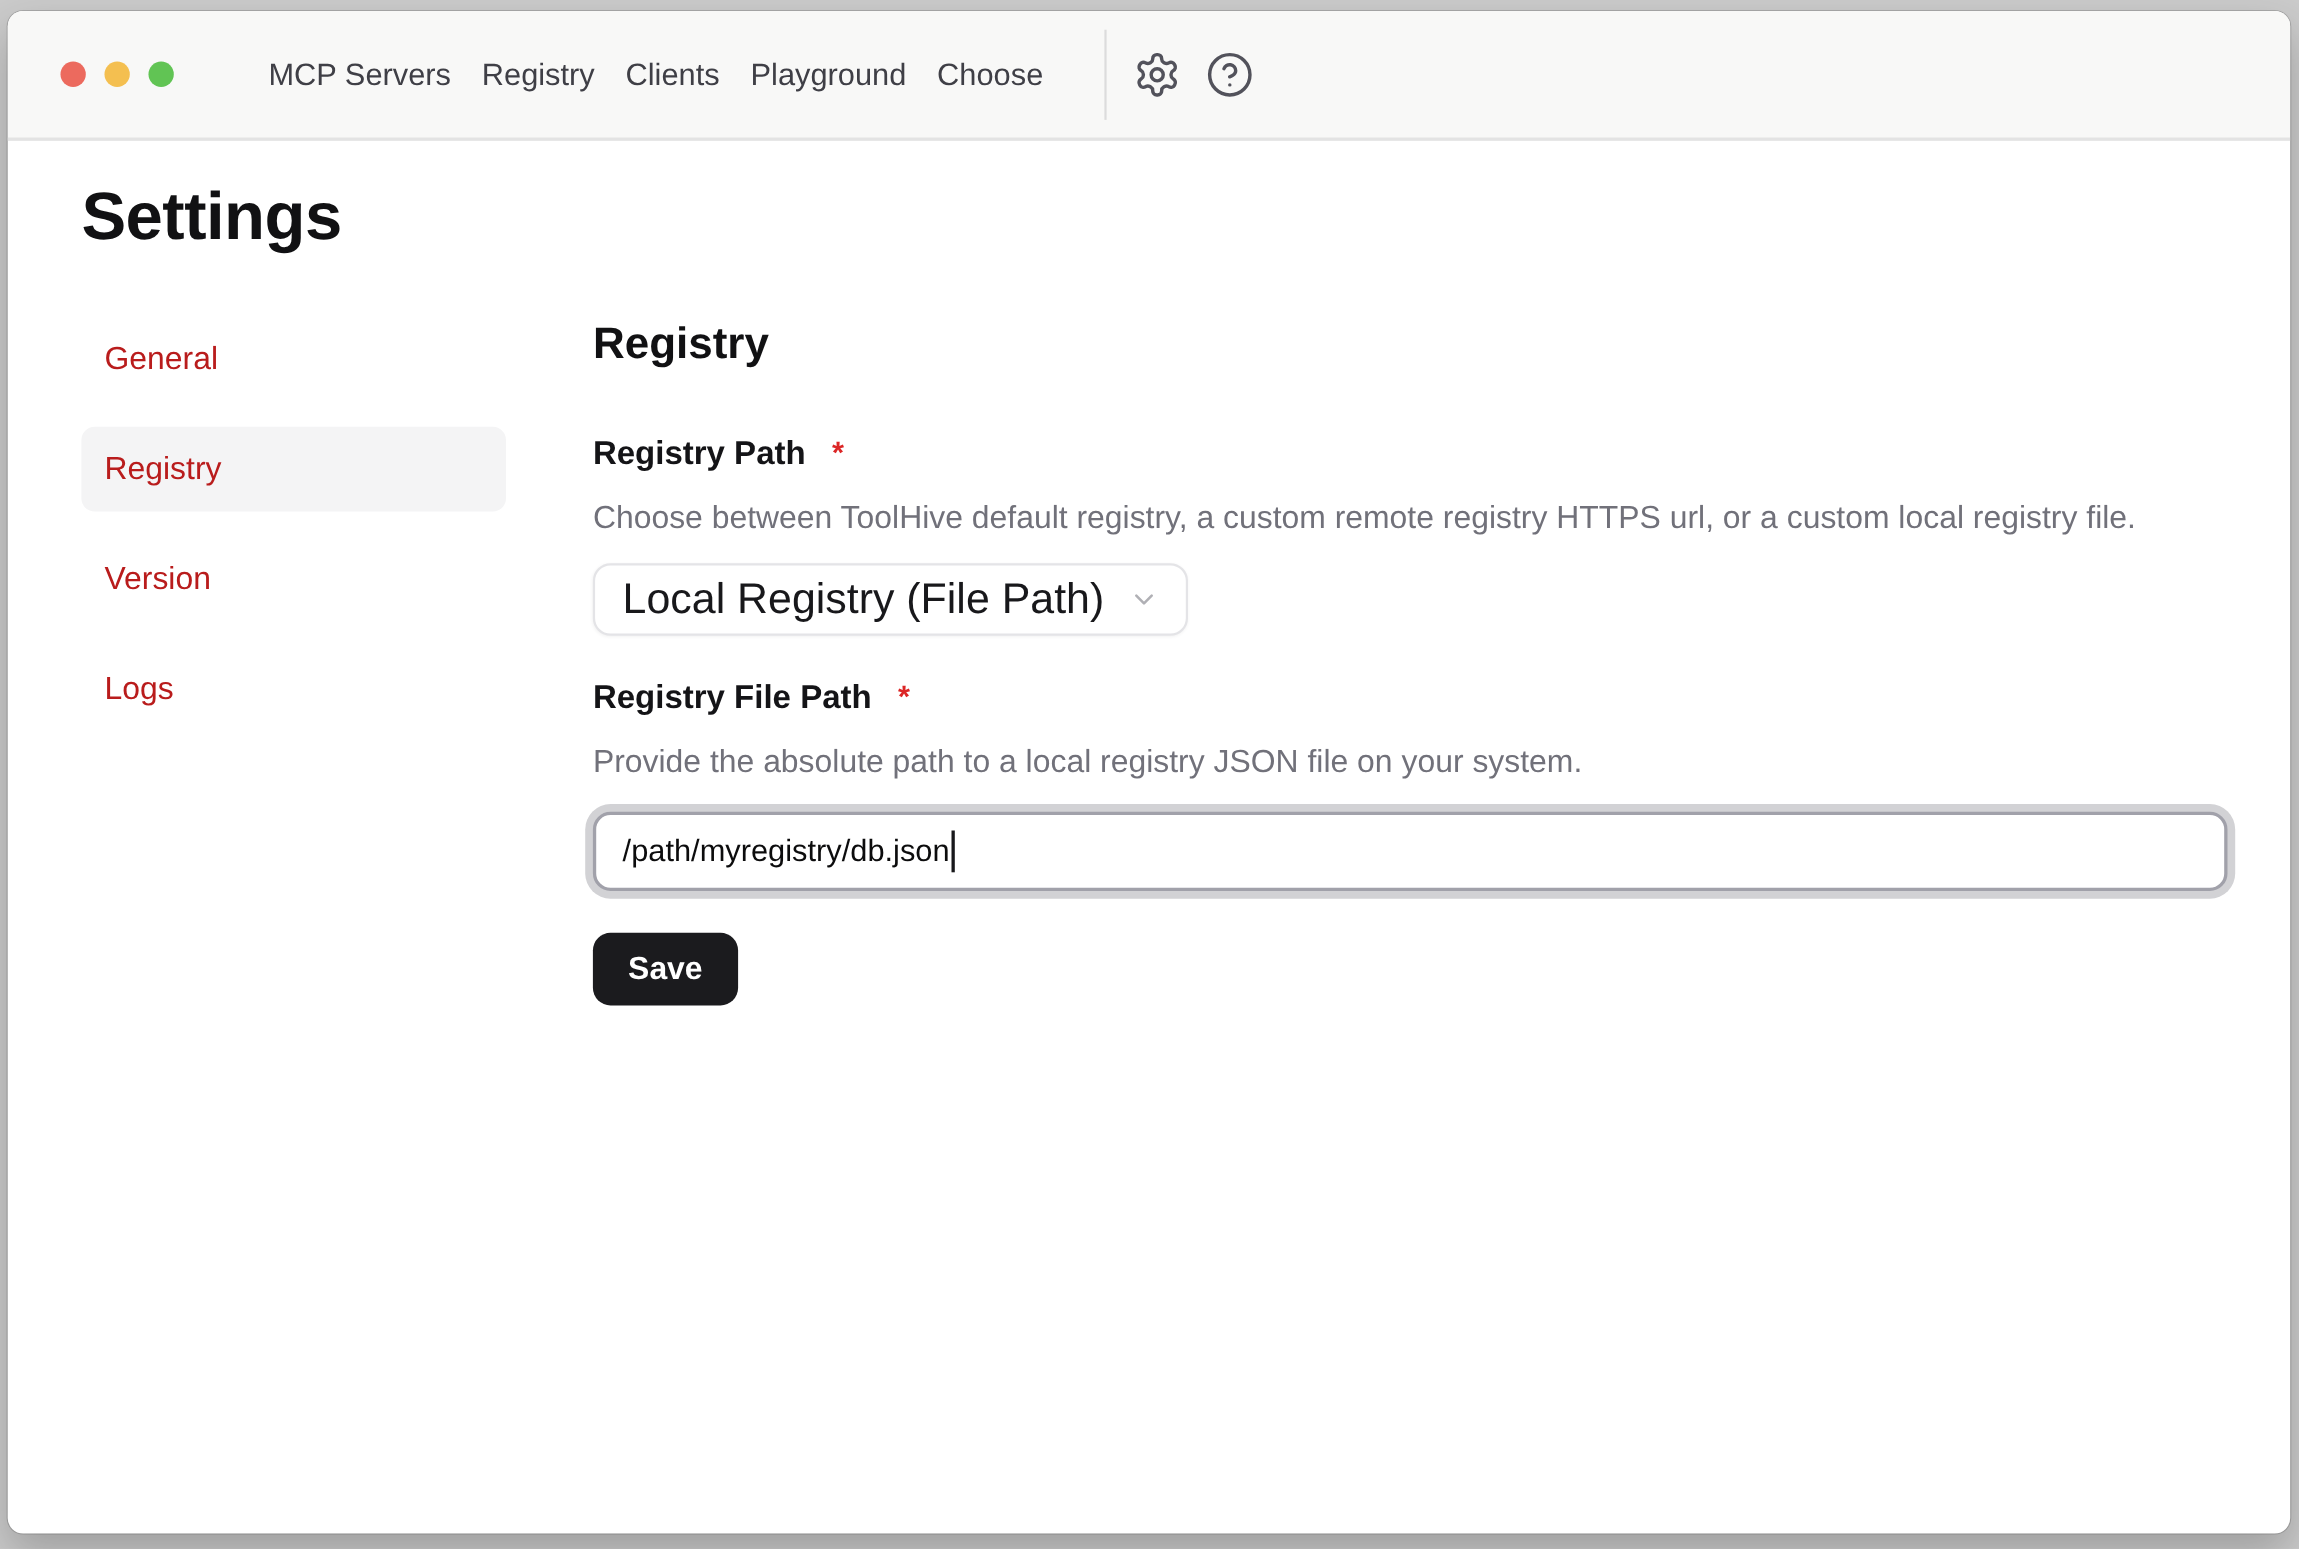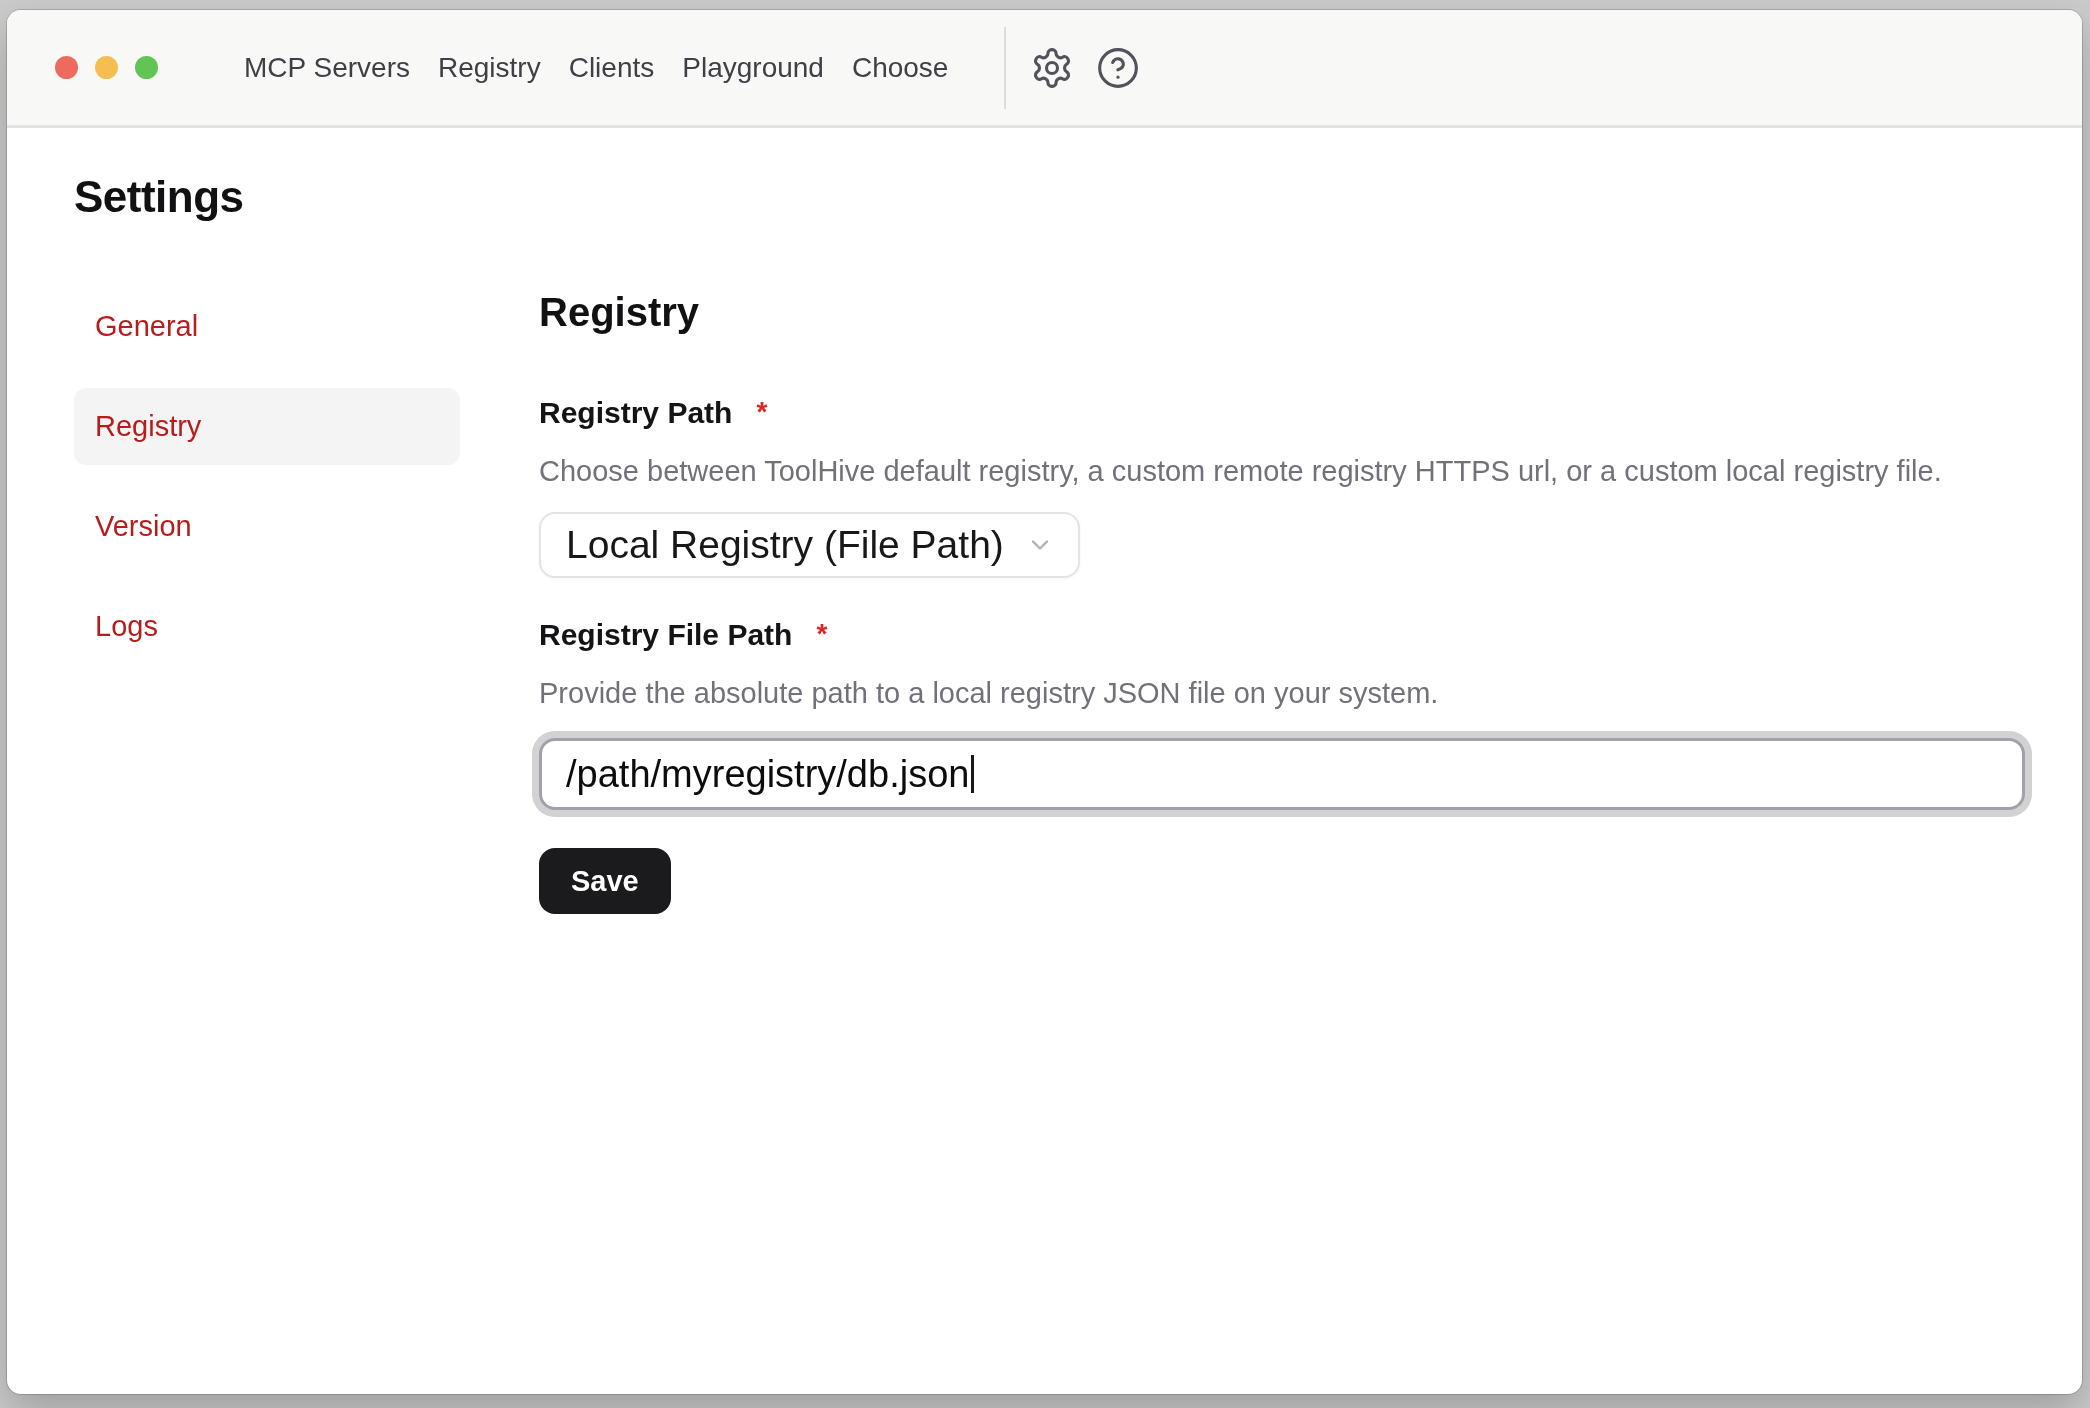--- a/index.html
+++ b/index.html
@@ -39,21 +39,21 @@
     background: none; border: none; display: flex; align-items: center; justify-content: center;
     width: 48px; height: 48px; cursor: pointer; color: #52525b;
   }
   .tb-iconbtn.gear { margin-left: 22px; }
   .tb-iconbtn.help { margin-left: 18px; }
   .tb-iconbtn svg { width: 44px; height: 44px; }
 
   
   .content { padding: 32px 0 0 67px; }
   .page-title {
-    font-size: 44px; font-weight: 800; color: #111113;
+    font-size: 61px; font-weight: 800; color: #111113;
     letter-spacing: -0.5px; line-height: 73px;
   }
   .body-row { display: flex; margin-top: 55px; }
 
   
   .settings-nav { width: 386px; flex-shrink: 0; }
   .settings-nav-item {
     height: 77px; display: flex; align-items: center;
     padding-left: 21px; margin-bottom: 23px;
     font-size: 29px; font-weight: 500; color: #b91c1c;
@@ -90,21 +90,21 @@
   .select-btn .chev { margin-left: 22px; width: 28px; height: 28px; color: #b0b0b5; }
   .field-label.second { margin-top: 40px; }
   .text-input {
     margin-top: 28px;
     width: 1486px; height: 72px;
     background: #ffffff;
     border: 3px solid #a1a1aa; border-radius: 16px;
     box-shadow: 0 0 0 7px #d2d2d5;
     display: flex; align-items: center;
     padding: 0 24px;
-    font-size: 38px; color: #0c0c0d;
+    font-size: 28px; color: #0c0c0d;
     cursor: text;
   }
   .caret { width: 3px; height: 38px; background: #18181b; margin-left: 2px; }
   .save-btn {
     margin-top: 38px;
     height: 66px; padding: 14px 32px;
     background: #1b1b1e; color: #ffffff;
     border: none; border-radius: 16px;
     font-size: 29px; font-weight: 700; font-family: inherit;
     cursor: pointer;

